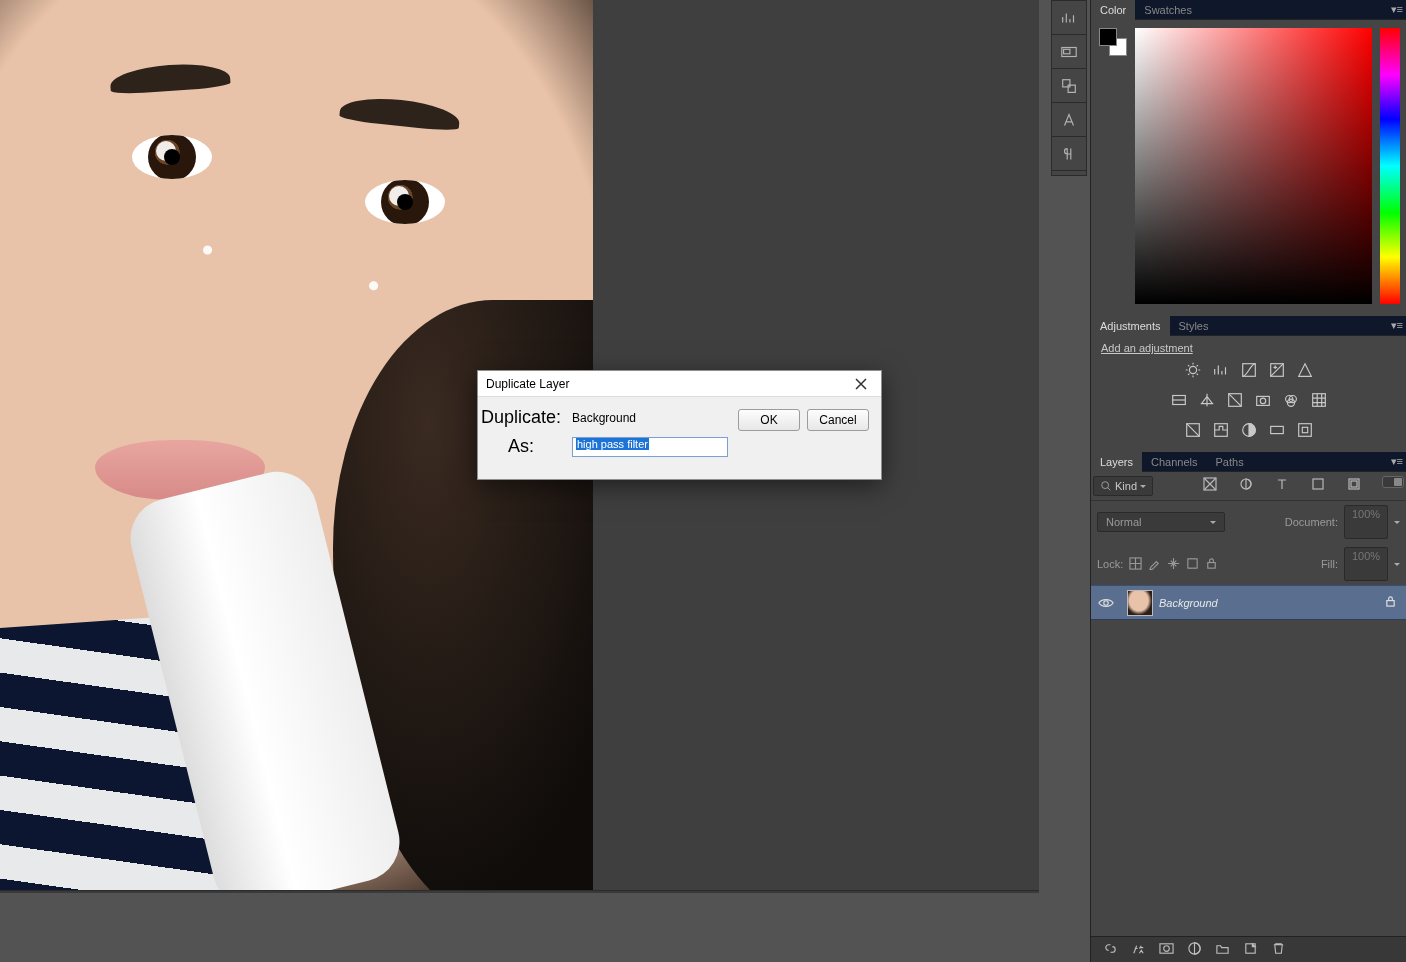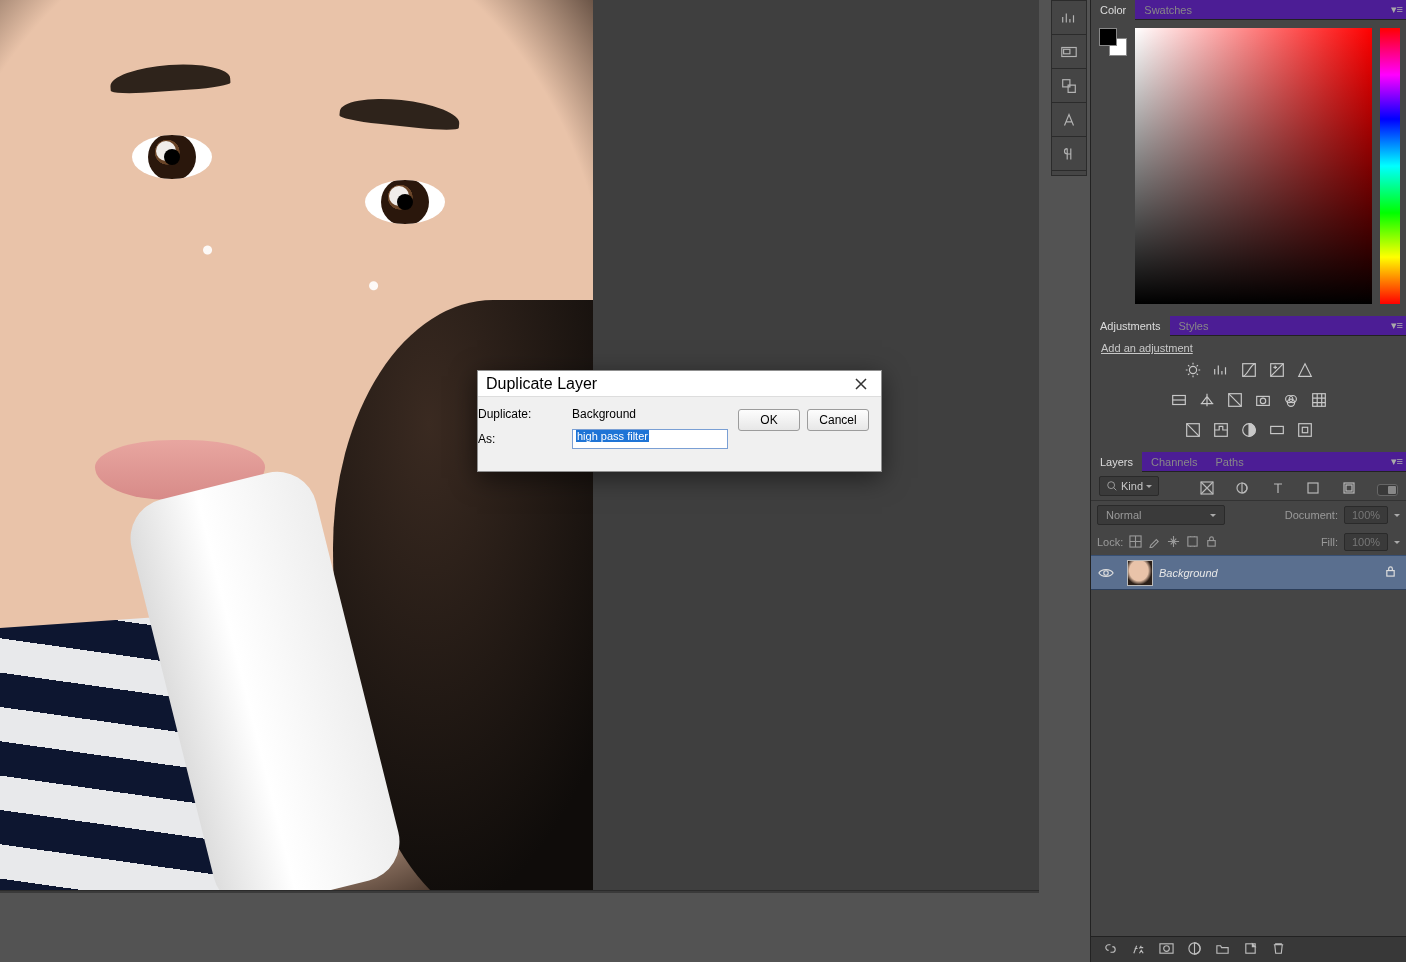--- a/index.html
+++ b/index.html
@@ -31,21 +31,21 @@
 .bottombar{position:absolute;left:0;top:893px;width:1039px;height:69px;background:#535353;}
 .scroll-h{position:absolute;left:0;top:890px;width:1039px;height:16px;background:#3a3a3a;border-top:1px solid #2b2b2b;}
 
 
 .iconstrip{position:absolute;left:1051px;top:0;width:36px;height:176px;background:#454545;border:1px solid #2b2b2b;}
 .iconstrip .cell{height:34px;border-bottom:1px solid #2b2b2b;display:flex;align-items:center;justify-content:center;}
 .iconstrip svg{width:18px;height:18px;stroke:#b3b3b3;fill:none;stroke-width:1.3;}
 
 
 .rightcol{position:absolute;left:1090px;top:0;width:316px;height:962px;background:#454545;border-left:1px solid #222;}
-.tabbar{display:flex;align-items:center;height:20px;background:#4c1d95;border-bottom:1px solid #222;}
+.tabbar{display:flex;align-items:center;height:20px;background:#0f172a;border-bottom:1px solid #222;}
 .tabbar .tab{padding:0 9px;height:20px;line-height:20px;color:#888;}
 .tabbar .tab.active{background:#454545;color:#ddd;}
 .tabbar .menu{margin-left:auto;width:18px;text-align:center;color:#aaa;}
 
 
 .colorpanel{height:296px;display:flex;padding:8px 6px 4px 8px;gap:8px;}
 .swatch-pair{position:relative;width:28px;height:28px;}
 .sw{position:absolute;width:18px;height:18px;border:1px solid #888;}
 .sw.fg{background:#000;left:0;top:0;z-index:2;}
 .sw.bg{background:#fff;right:0;bottom:0;}
@@ -53,57 +53,57 @@
 .huebar{width:20px;height:276px;background:linear-gradient(to bottom,#ff0000 0%,#ff00ff 17%,#0000ff 33%,#00ffff 50%,#00ff00 67%,#ffff00 83%,#ff0000 100%);}
 .hue-ptr{position:absolute;right:4px;bottom:2px;width:0;height:0;border:4px solid transparent;border-right-color:#fff;}
 
 
 .adjpanel{padding:4px 8px 6px;text-decoration:underline;}
 .adj-row{display:flex;gap:10px;justify-content:center;padding:5px 0;}
 .adj-row svg{width:18px;height:18px;stroke:#c8c8c8;fill:none;stroke-width:1.3;}
 
 
 .layerpanel{}
-.filterbar{display:flex;align-items:flex-end;gap:20px;padding:4px 8px;border-bottom:1px solid #333;}
+.filterbar{display:flex;align-items:flex-start;gap:20px;padding:4px 2px;border-bottom:1px solid #333;}
 .kind{display:flex;align-items:center;gap:3px;background:#3a3a3a;border:1px solid #2a2a2a;height:20px;padding:0 6px;border-radius:2px;}
 .chev{width:0;height:0;border:3px solid transparent;border-top-color:#aaa;margin-top:3px;}
 .spacer{flex:1;}
 .filt-ic{width:16px;height:16px;display:flex;align-items:center;justify-content:center;}
 .filt-ic svg{width:14px;height:14px;stroke:#b8b8b8;fill:none;stroke-width:1.2;}
 .switch{width:22px;height:12px;border:1px solid #666;border-radius:3px;background:#3a3a3a;position:relative;}
 .switch::after{content:"";position:absolute;right:1px;top:1px;width:8px;height:8px;background:#888;border-radius:1px;}
 
 .blendrow,.lockrow{display:flex;align-items:center;gap:6px;padding:4px 6px;color:#9a9a9a;}
 .blend-dd{display:flex;align-items:center;background:#3a3a3a;border:1px solid #2a2a2a;height:20px;padding:0 8px;width:128px;justify-content:space-between;border-radius:2px;}
-.numfield{background:#3a3a3a;border:1px solid #2a2a2a;height:18px;width:44px;text-align:center;line-height:16px;color:#777;border-radius:2px;}
+.numfield{background:#3a3a3a;border:1px solid #2a2a2a;height:34px;width:44px;text-align:center;line-height:16px;color:#777;border-radius:2px;}
 .lockrow svg{width:13px;height:13px;stroke:#999;fill:none;stroke-width:1.2;}
 
 .layerlist{background:#454545;min-height:370px;}
 .layer{display:flex;align-items:center;height:35px;background:#5a6f8f;color:#e8e8e8;border-top:1px solid #385074;border-bottom:1px solid #2c3e5a;}
 .vis{width:30px;display:flex;justify-content:center;}
 .vis svg{width:16px;height:12px;stroke:#ddd;fill:none;stroke-width:1.3;}
 .thumb{width:26px;height:26px;margin:0 6px;border:1px solid #bbb;background:radial-gradient(ellipse at 45% 40%,#e9c3a9 0 50%,#2b1f18 70%);}
 .layer .nm{font-style:italic;}
 .lockicon{margin-left:auto;margin-right:10px;}
 .lockicon svg{width:11px;height:13px;stroke:#ddd;fill:none;stroke-width:1.3;}
 
 .layerfoot{position:absolute;bottom:0;left:0;right:0;height:26px;background:#383838;border-top:1px solid #222;display:flex;align-items:center;gap:13px;padding:0 12px;}
 .layerfoot svg{width:15px;height:15px;stroke:#bdbdbd;fill:none;stroke-width:1.2;}
 
 
 .dialog{position:absolute;left:477px;top:370px;width:405px;background:#f0f0f0;border:1px solid #8f8f8f;box-shadow:0 6px 24px rgba(0,0,0,.5);color:#000;}
-.dlg-title{display:flex;align-items:center;height:26px;padding:0 8px;background:#fff;border-bottom:1px solid #ddd;font-size:16px;}
+.dlg-title{display:flex;align-items:center;height:26px;padding:0 8px;background:#fff;border-bottom:1px solid #ddd;font-size:12px;}
 .dlg-x{margin-left:auto;width:24px;height:20px;display:flex;align-items:center;justify-content:center;}
 .dlg-x svg{width:12px;height:12px;stroke:#333;stroke-width:1.5;}
 .dlg-body{padding:10px 12px 14px 0;display:flex;gap:10px;}
 .dlg-left{flex:1;}
 .dlg-btns{display:flex;flex-direction:row;gap:7px;padding-top:2px;}
 .dlg-btn{width:62px;height:22px;background:linear-gradient(#fdfdfd,#e7e7e7);border:1px solid #9c9c9c;border-radius:3px;font-size:12px;display:flex;align-items:center;justify-content:center;}
 .row{display:flex;align-items:center;margin-bottom:8px;}
-.lbl{width:86px;text-align:left;margin-right:8px;font-size:12px;}
+.lbl{width:86px;text-align:center;margin-right:8px;font-size:18px;}
 .val{font-size:12px;}
 .tinput{flex:1;height:20px;border:1px solid #7a9fd4;background:#fff;padding:0 3px;}
 .tinput .sel{background:#1e74d6;color:#fff;padding:0 1px;}
 .ddown{flex:1;height:22px;background:#fff;border:1px solid #b7b7b7;border-radius:3px;display:flex;align-items:center;justify-content:space-between;padding:0 6px;}
 .dd-car{display:flex;flex-direction:column;gap:1px;}
 .dd-car span{width:0;height:0;border:3px solid transparent;}
 .dd-car .u{border-bottom-color:#555;}
 .dd-car .d{border-top-color:#555;}
 .disabled{color:#9b9b9b;}
 .dinput{flex:1;height:20px;background:#ececec;border:1px solid #c4c4c4;}

